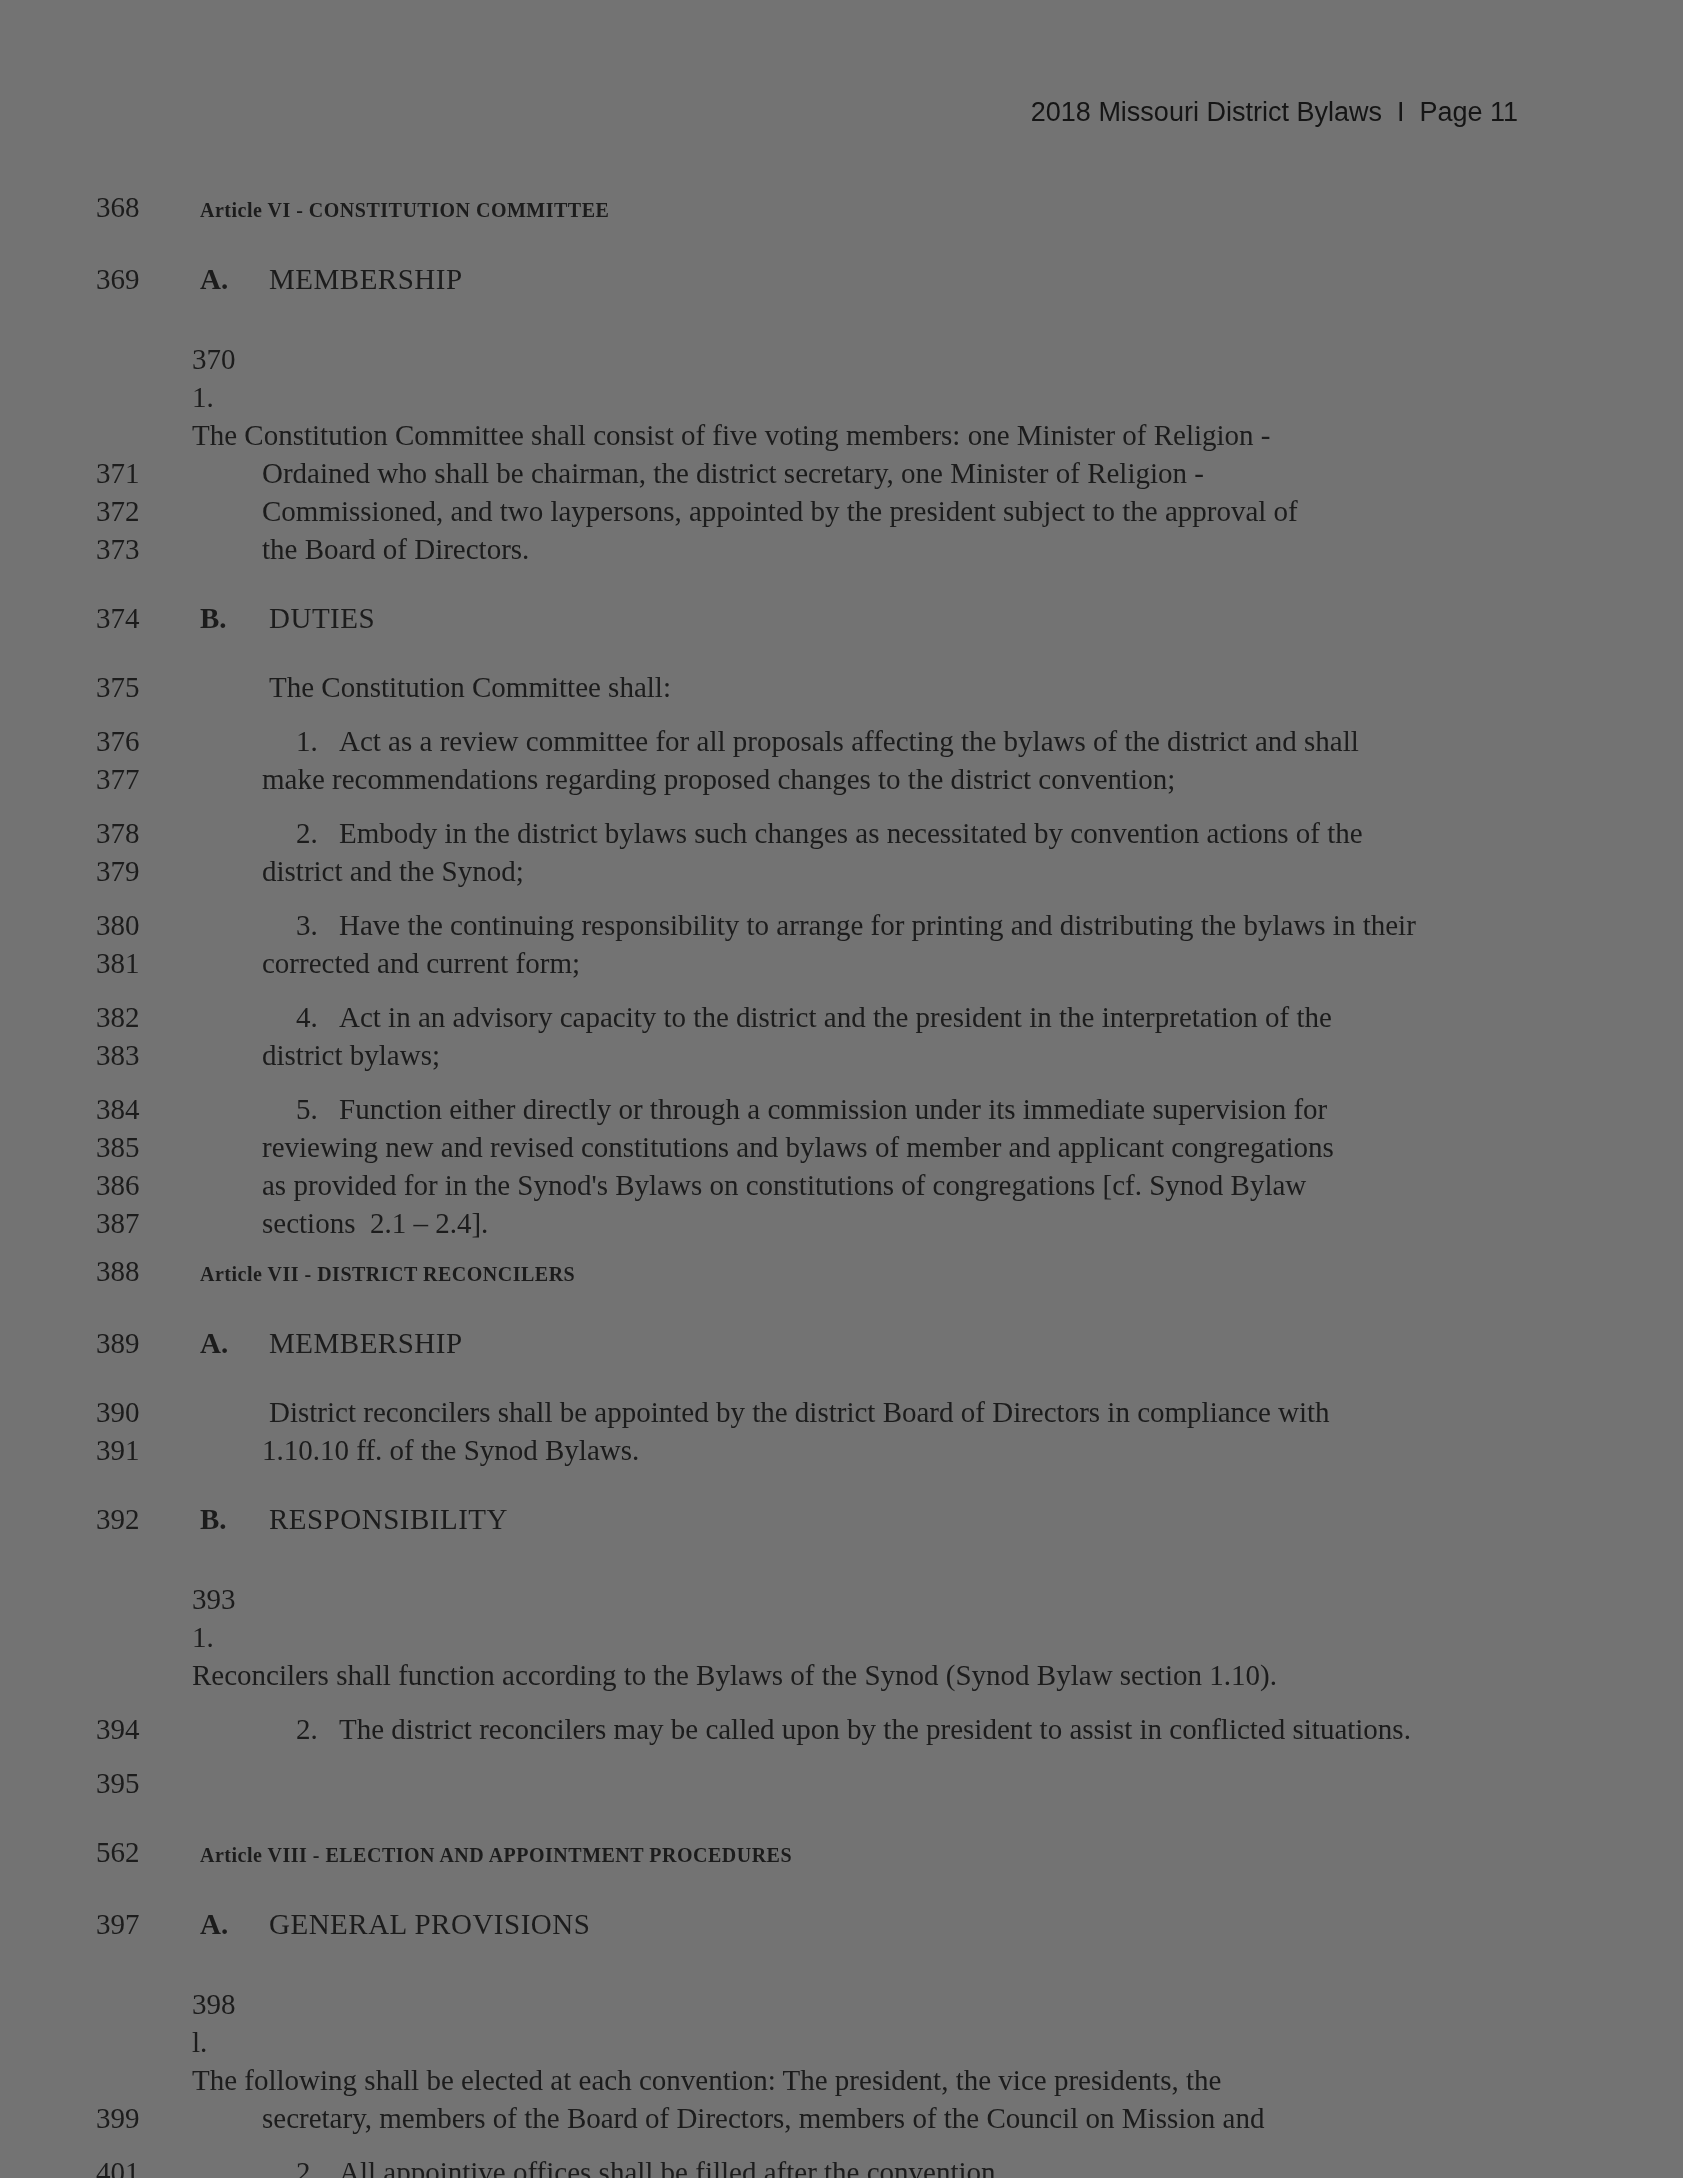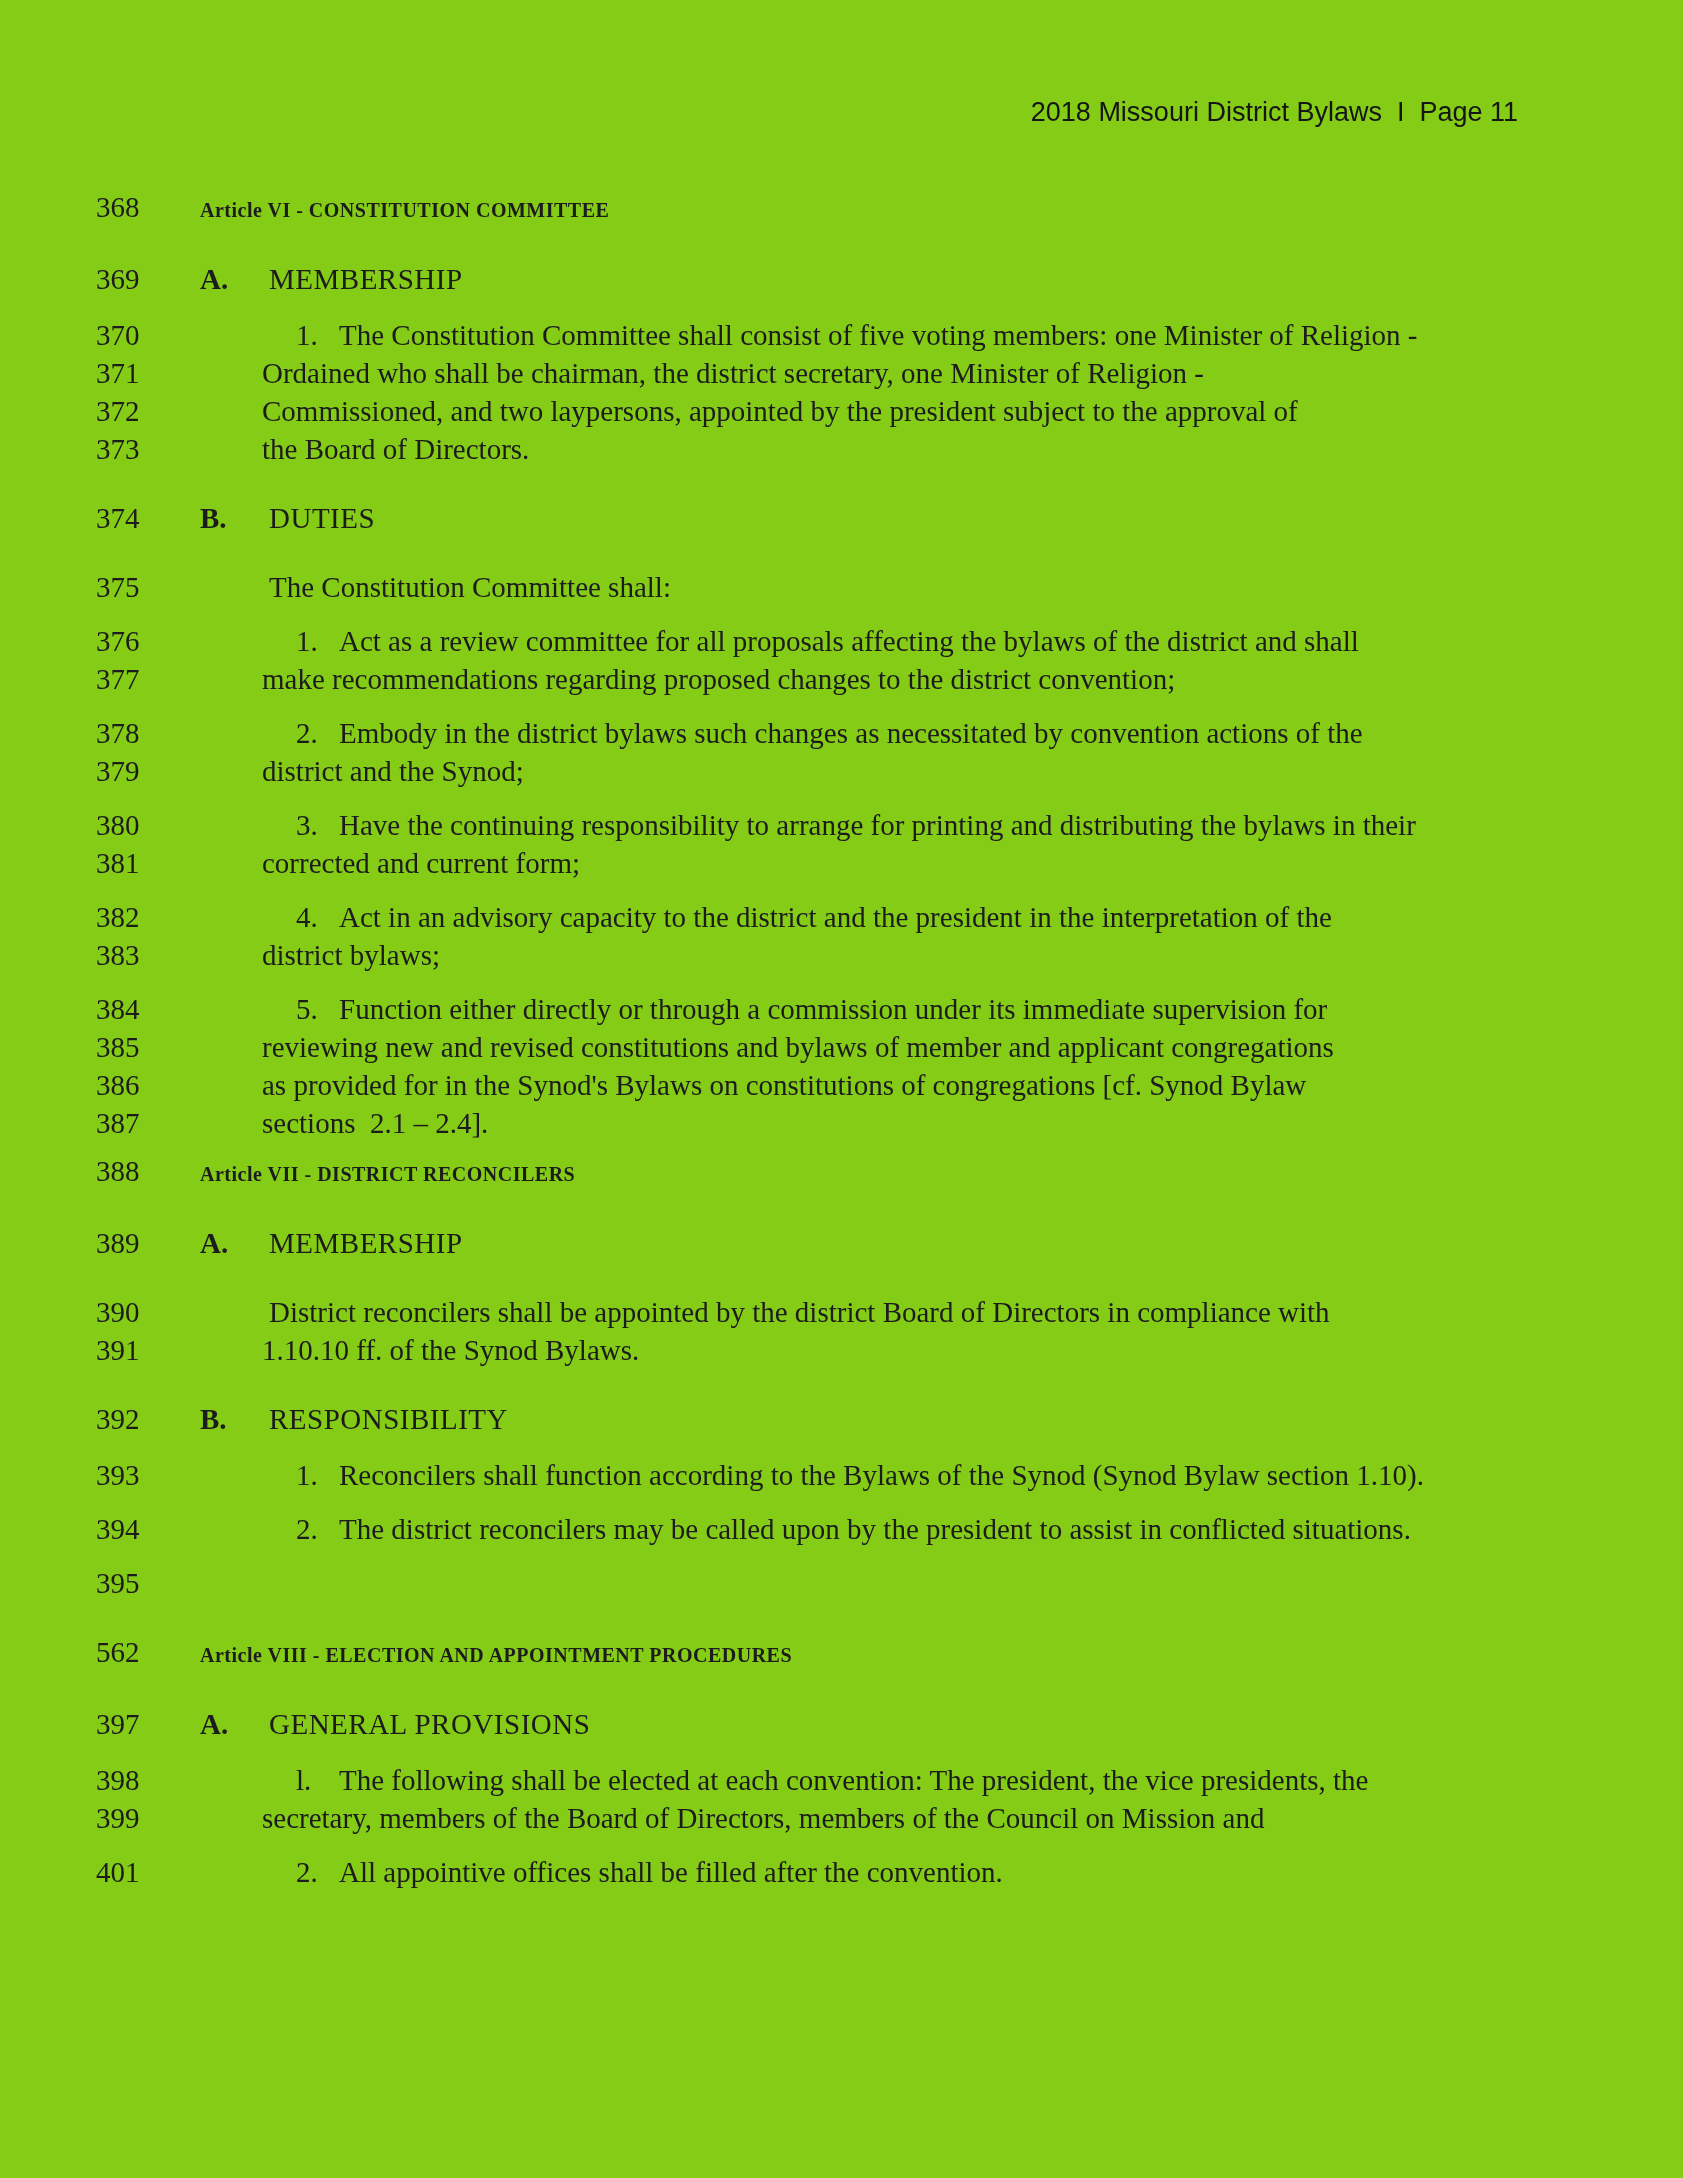--- a/index.html
+++ b/index.html
@@ -1,20 +1,20 @@
 <!DOCTYPE html>
 <html><head>
 <meta charset="utf-8">
 <style>
   html, body { margin: 0; padding: 0; background: #ffffff; }
   .page {
     position: relative;
     width: 1683px;
     height: 2178px;
-    background: #84cc16;
+    background: #737373;
     color: #1c1c1c;
     font-family: "Liberation Serif", serif;
     overflow: hidden;
   }
   .header {
     position: absolute;
     top: 97px;
     right: 165px;
     font-family: "Liberation Sans", sans-serif;
     font-size: 27px;
@@ -46,21 +46,21 @@
   .section-letter { flex: none; width: 69px; font-weight: bold; font-size: 29px; }
   .section-title { font-weight: normal; font-size: 29px; letter-spacing: 0.5px; }
   .para-text { margin-left: 69px; }
   .item-marker { flex: none; margin-left: 96px; width: 43px; }
   .item-text { }
   .cont-text { margin-left: 62px; }
   
   .gap-xs { margin-top: 10px; }
   .gap-sm { margin-top: 16px; }
   .gap-md { margin-top: 31px; }
-  .gap-lg { margin-top: 18px; }
+  .gap-lg { margin-top: 42px; flex-direction: column; }
 </style>
 </head>
 <body>
 
 <div class="page">
   <div class="header">2018 Missouri District Bylaws  I  Page 11</div>
   <div class="doc" id="doc-lines">
       <div class="line"><span class="num">368</span><span class="article-text">Article VI - CONSTITUTION COMMITTEE</span></div>
       <div class="line gap-md"><span class="num">369</span><span class="section-letter">A.</span><span class="section-title">MEMBERSHIP</span></div>
       <div class="line gap-lg"><span class="num">370</span><span class="item-marker">1.</span><span class="item-text">The Constitution Committee shall consist of five voting members: one Minister of Religion -</span></div>

